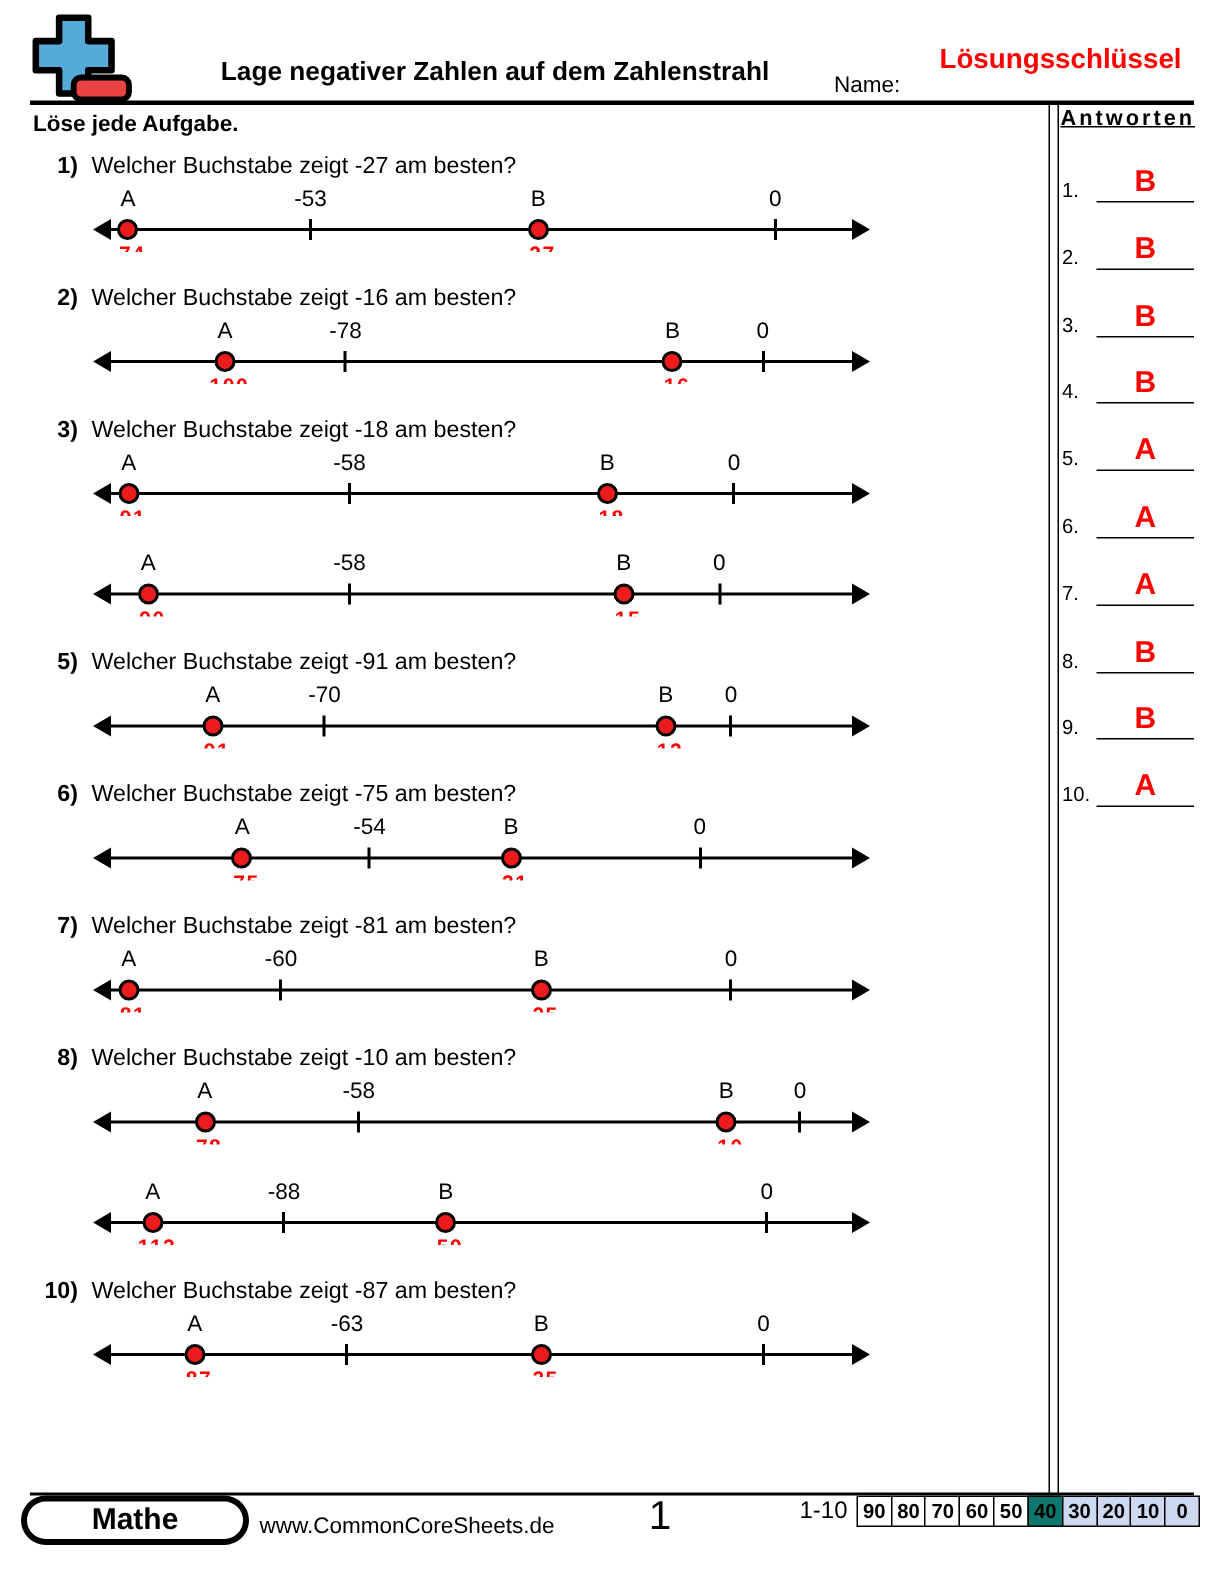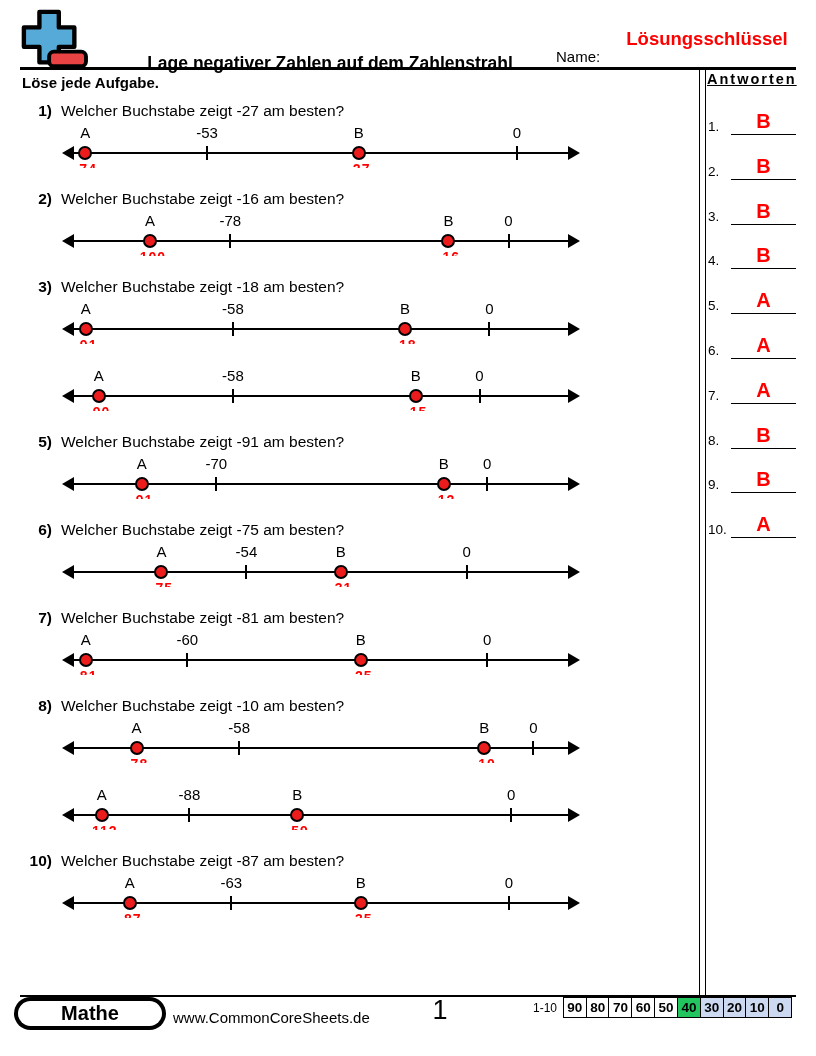--- a/index.html
+++ b/index.html
@@ -4,21 +4,21 @@
 <style>
   html,body { margin:0; padding:0; background:#e8e8e8; }
   .page {
     position:relative; width:816px; height:1056px; margin:0 auto;
     background:#fff; overflow:hidden; color:#000;
     font-family:"Liberation Sans","DejaVu Sans",sans-serif;
   }
 
   
   .logo { position:absolute; left:14px; top:8px; }
-  .title { position:absolute; left:110px; top:53px; width:440px; text-align:center;
+  .title { position:absolute; left:110px; top:37px; width:440px; text-align:center;
            font-size:17.5px; font-weight:bold; }
   .name-label { position:absolute; left:556px; top:48px; font-size:15px; }
   .answer-key { position:absolute; left:618px; top:28px; width:178px; text-align:center;
                 font-size:18.5px; font-weight:bold; color:#f00; }
   .header-rule { position:absolute; left:20px; top:67px; width:776px; height:2.5px; background:#000; }
   .instructions { position:absolute; left:22px; top:74px; font-size:15px; font-weight:bold; }
 
   
   .vline { position:absolute; top:69px; width:1.4px; height:928px; background:#000; }
   .vline.v1 { left:699px; } .vline.v2 { left:704.5px; }
@@ -53,21 +53,21 @@
   
   .footer-rule { position:absolute; left:20px; top:995px; width:776px; height:2px; background:#000; }
   .badge { position:absolute; left:14px; top:997px; width:152px; height:33px;
            background:#000; border-radius:17px; }
   .badge-inner { position:absolute; left:4px; top:4px; right:4px; bottom:4px; background:#fff;
                  border-radius:13px; display:flex; align-items:center; justify-content:center;
                  font-weight:bold; font-size:20px; }
   .website { position:absolute; left:173px; top:1009px; font-size:15px; }
   .page-num { position:absolute; left:400px; top:995px; width:80px; text-align:center; font-size:27px; }
   .score { position:absolute; left:533px; top:997px; display:flex; align-items:center; }
-  .score-label { font-size:12px; margin-right:7px; }
+  .score-label { font-size:16px; margin-right:7px; }
   .score-cells { display:flex; }
   .score-cell { width:22px; height:19px; border:1.2px solid #000; margin-left:-1.2px;
                 display:flex; align-items:center; justify-content:center;
                 font-size:13.5px; background:#fff;font-weight:bold; }
   .score-cell.hl { background:#ccd9f0; }
 </style>
 </head>
 <body>
 
 <div class="page">
@@ -360,21 +360,21 @@
   <div class="website">www.CommonCoreSheets.de</div>
   <div class="page-num">1</div>
   <div class="score">
     <span class="score-label">1-10</span>
     <span class="score-cells" id="score-cells">
         <span class="score-cell">90</span>
         <span class="score-cell">80</span>
         <span class="score-cell">70</span>
         <span class="score-cell">60</span>
         <span class="score-cell">50</span>
-        <span class="score-cell hl" style="background: #22c55e;">40</span>
+        <span class="score-cell hl" style="background: #0f766e;">40</span>
         <span class="score-cell hl" style="background: rgb(204, 217, 240);">30</span>
         <span class="score-cell hl" style="background: rgb(204, 217, 240);">20</span>
         <span class="score-cell hl" style="background: rgb(204, 217, 240);">10</span>
         <span class="score-cell hl" style="background: rgb(204, 217, 240);">0</span>
       </span>
   </div>
 
 </div>
 
 </body></html>

